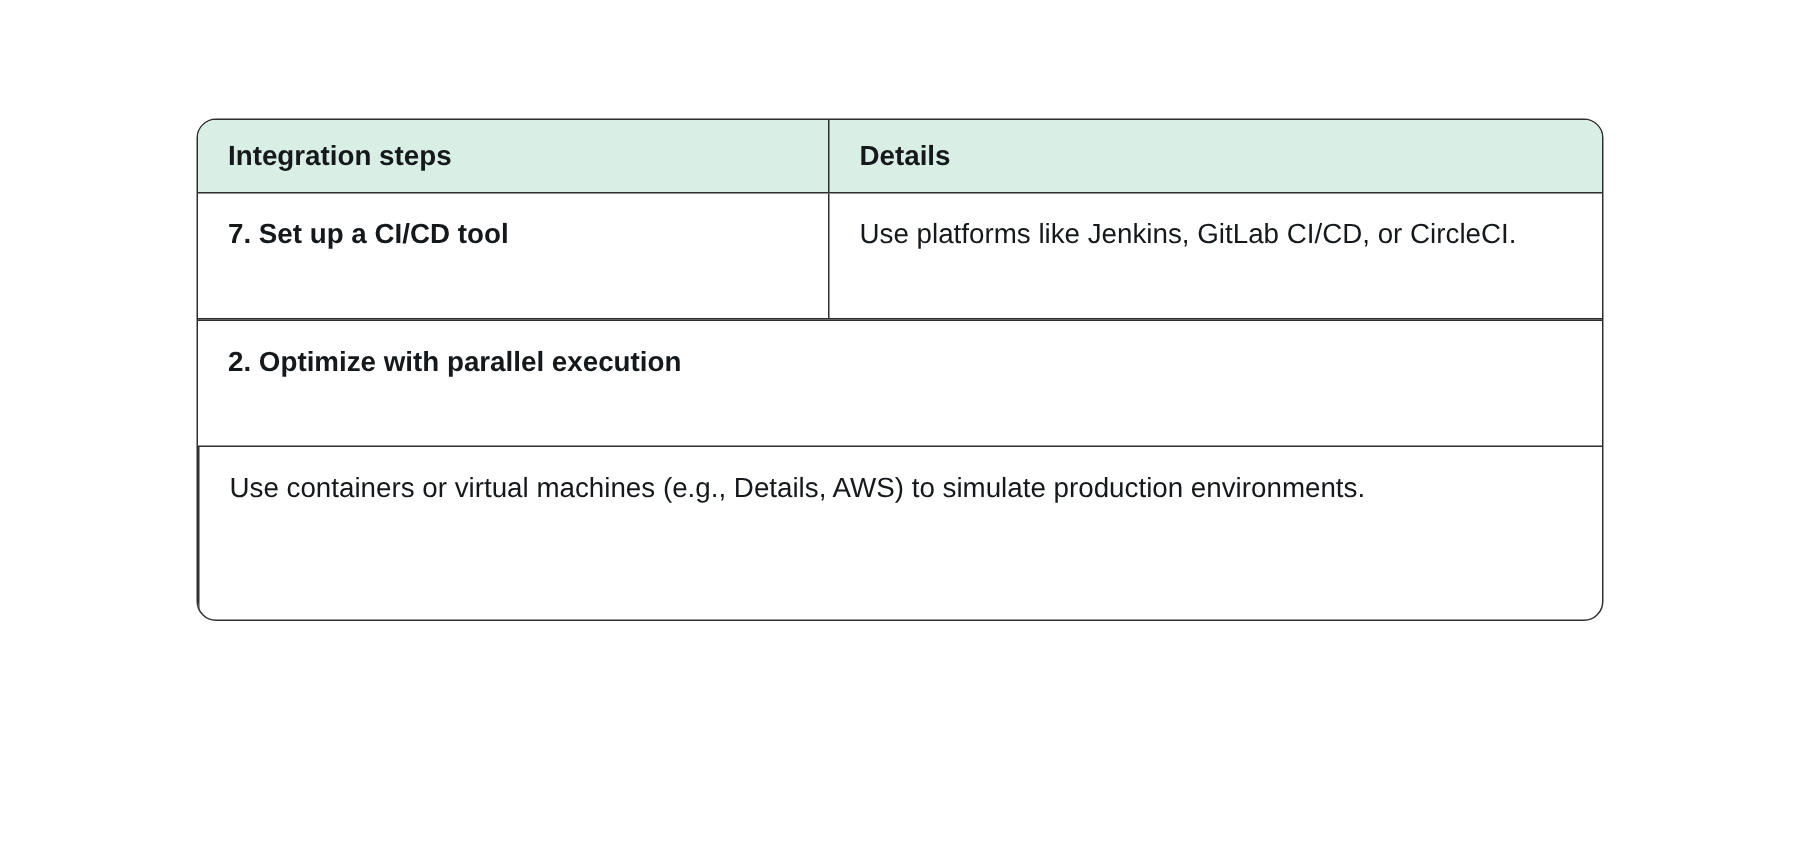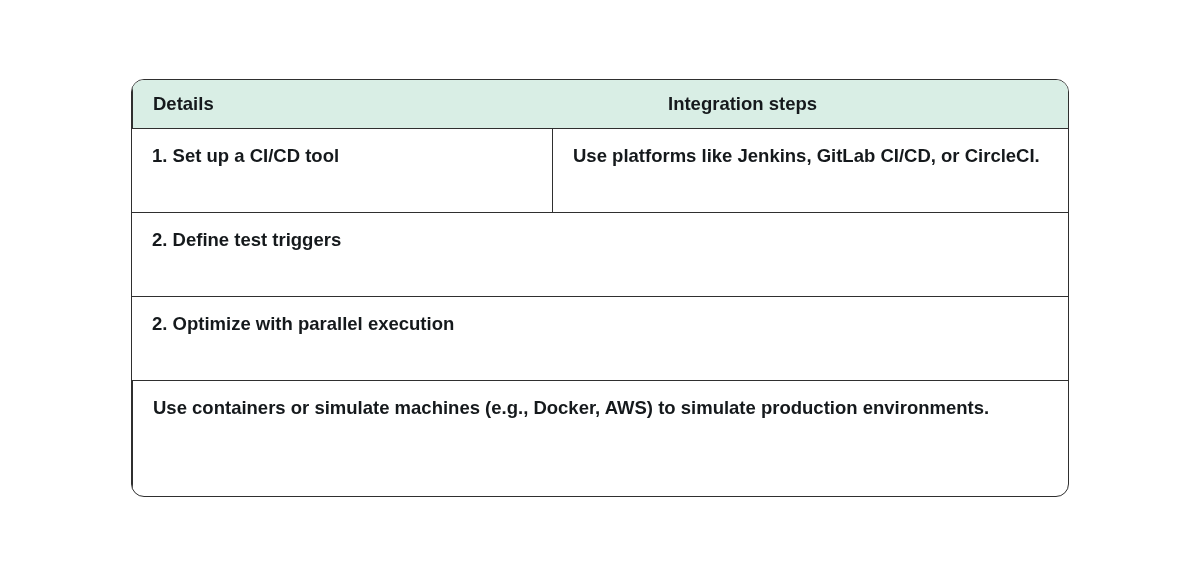--- a/index.html
+++ b/index.html
@@ -26,21 +26,20 @@
     border-top: 1px solid #2f2f2f;
   }
   .row.header-row {
     border-top: none;
     background: #d9eee5;
   }
   .cell {
     padding: 12px 20px 12px 20px;
     font-size: 18.5px;
     line-height: 30px;
-    font-weight: bold;
   }
   .cell-step {
     width: 420px;
     flex: 0 0 420px;
     font-weight: 700;
   }
   .cell-details {
     flex: 1 1 auto;
     border-left: 1px solid #2f2f2f;
   }
@@ -51,34 +50,33 @@
   }
   .body-row-1 .cell, .body-row-2 .cell, .body-row-3 .cell { min-height: 83px; }
   .body-row-4 .cell { min-height: 115px; }
 </style>
 </head>
 <body>
 
 <div class="table-wrap">
 
   <div class="row header-row">
+    <div class="cell cell-step">Integration steps</div>
     <div class="cell cell-details">Details</div>
-    <div class="cell cell-step">Integration steps</div>
   </div>
 
   <div class="row body-row-1">
-    <div class="cell cell-step">1. Set up a CI/CD tool</div>
+    <div class="cell cell-step">7. Set up a CI/CD tool</div>
     <div class="cell cell-details">Use platforms like Jenkins, GitLab CI/CD, or CircleCI.</div>
   </div>
 
   <div class="row body-row-2">
-    <div class="cell cell-step">2. Define test triggers</div>
   </div>
 
   <div class="row body-row-3">
     <div class="cell cell-step">2. Optimize with parallel execution</div>
   </div>
 
   <div class="row body-row-4">
-    <div class="cell cell-details">Use containers or simulate machines (e.g., Docker, AWS) to simulate production environments.</div>
+    <div class="cell cell-details">Use containers or virtual machines (e.g., Details, AWS) to simulate production environments.</div>
   </div>
 
 </div>
 
 </body></html>

